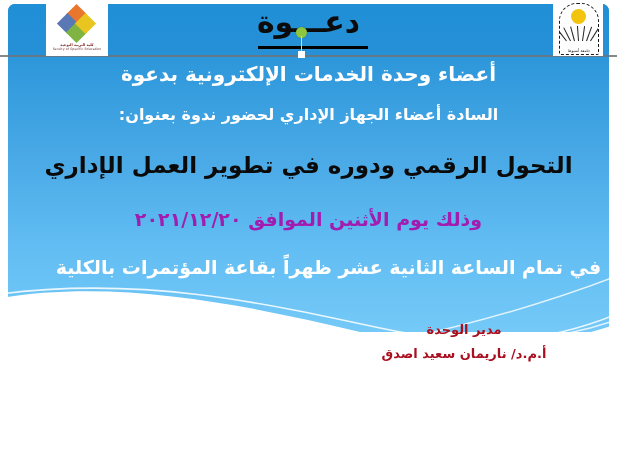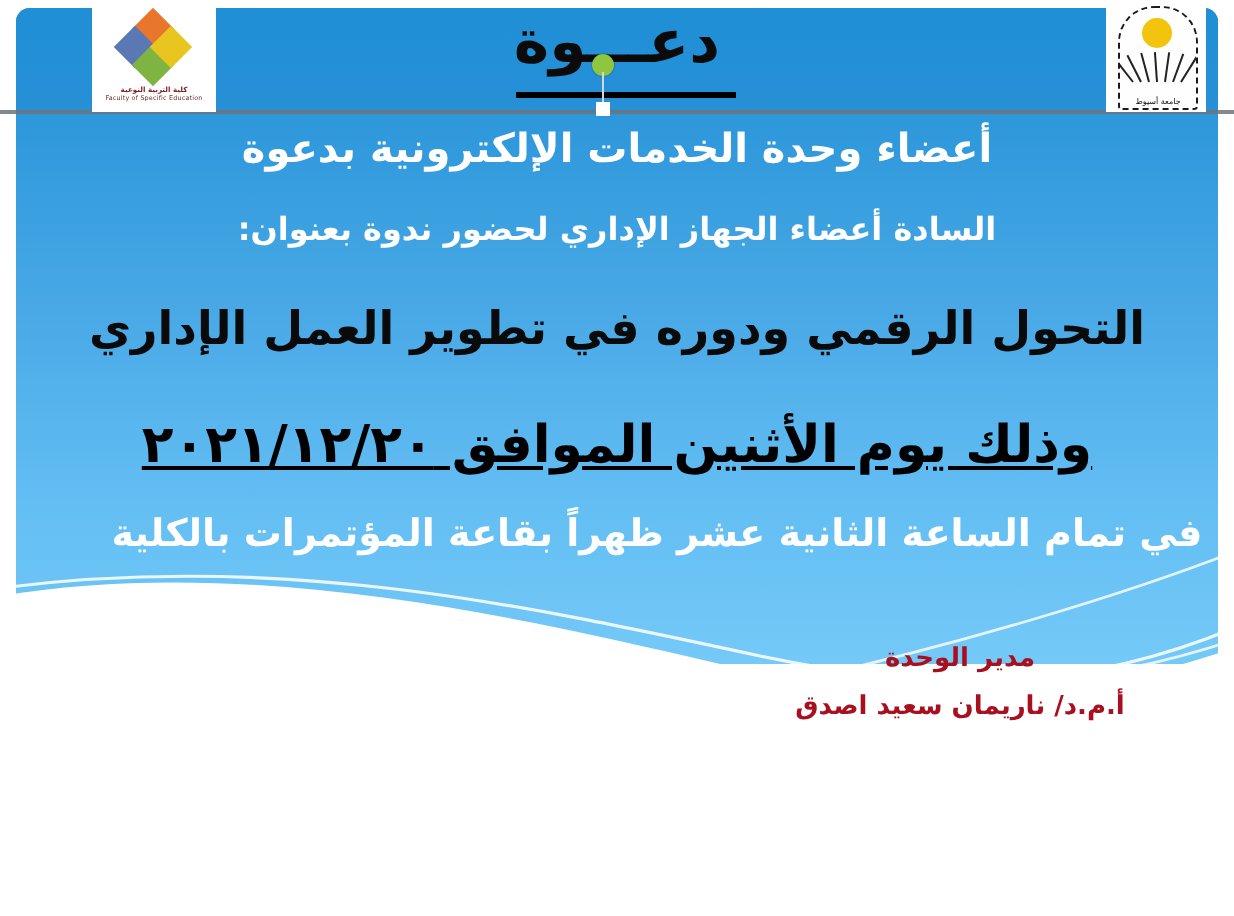--- a/index.html
+++ b/index.html
@@ -85,30 +85,30 @@
     position:absolute;left:298px;top:51px;width:7px;height:7px;background:#ffffff;
   }
   
   .ln{
     position:absolute;width:617px;text-align:center;direction:rtl;
     font-family:"DejaVu Sans","Liberation Sans",sans-serif;
   }
   .l1{top:62px;font-size:20px;color:#ffffff;font-weight:bold;}
   .l2{top:105px;font-size:16px;color:#ffffff;font-weight:bold;}
   .l3{top:152px;font-size:23px;color:#0a0a0a;font-weight:bold;letter-spacing:.3px;}
-  .l4{top:208px;font-size:26px;color:#000000;font-weight:bold;text-decoration:underline;}
+  .l4{top:208px;font-size:19px;color:#a21caf;font-weight:bold;}
   .l5{top:256px;font-size:19px;color:#ffffff;font-weight:bold;letter-spacing:-.2px;margin-left:20px;}
   
   .sig{
     position:absolute;direction:rtl;text-align:center;color:#a81020;
     font-family:"DejaVu Sans","Liberation Sans",sans-serif;font-weight:bold;
   }
   .sig-title{font-size:13px;letter-spacing:.5px;}
   .sig-name{font-size:13px;letter-spacing:.3px;margin-top:9px;}
-  .sig-right{left:360px;top:322px;width:240px;}
+  .sig-right{left:344px;top:322px;width:240px;}
   .sig-left{left:18px;top:330px;width:240px;}
   
   .wave{position:absolute;left:0;bottom:0;width:617px;height:150px;}
   .footer-white{
     position:absolute;left:0;bottom:0;width:617px;height:54px;background:#ffffff;
   }
 </style>
 </head>
 <body>
 

